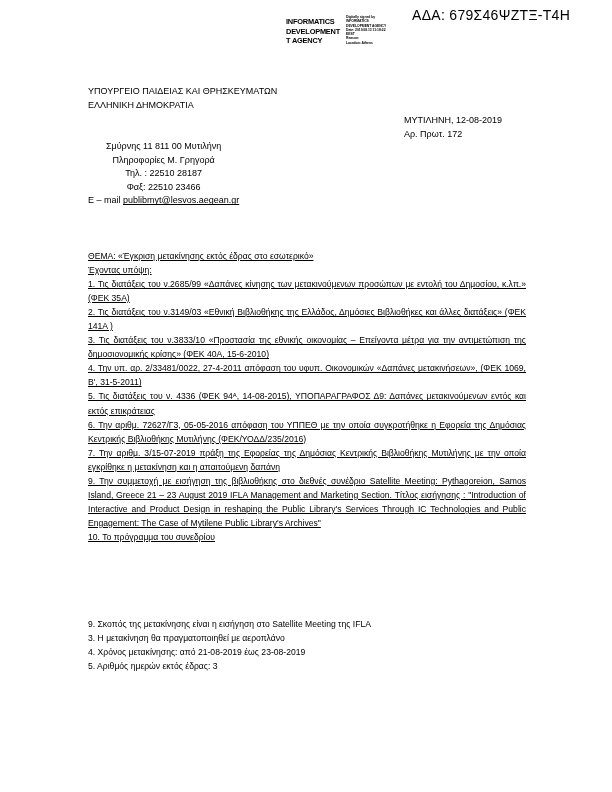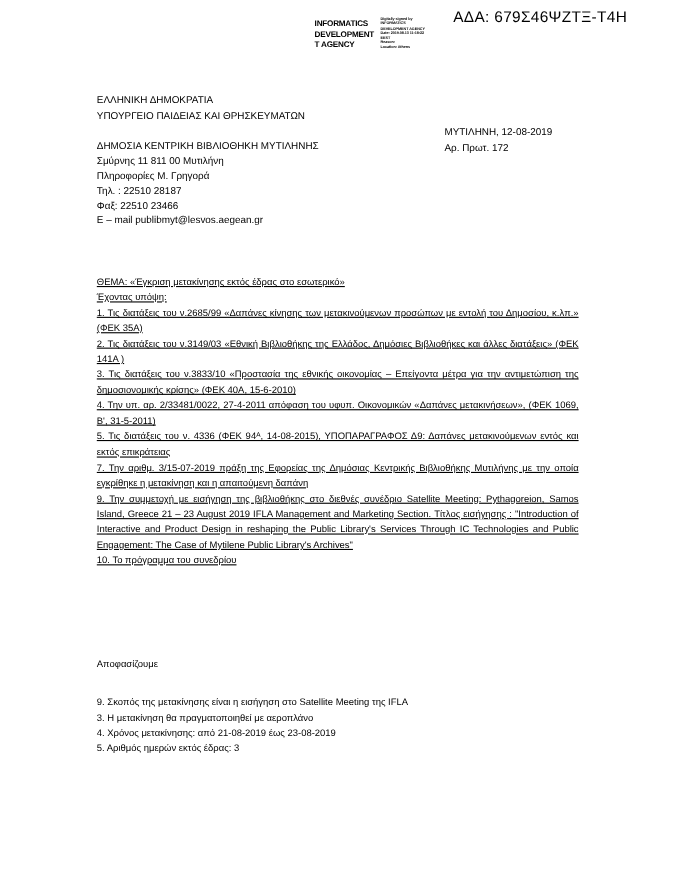--- a/index.html
+++ b/index.html
@@ -82,22 +82,23 @@
     line-height: 13.6px;
     white-space: nowrap;
   }
   .contact {
     position: absolute;
     left: 88px;
     top: 140px;
     font-size: 9px;
     line-height: 13.6px;
   }
-  .contact .ln { white-space: nowrap; }
+  .contact .ln { white-space: nowrap; text-align: center; }
   .email-link {
+    text-decoration: underline;
   }
 
   
   .datebox {
     position: absolute;
     left: 404px;
     top: 113px;
     font-size: 9px;
     line-height: 14px;
   }
@@ -150,25 +151,24 @@
       <div>Date: 2019.08.13 11:18:22</div>
       <div>EEST</div>
       <div>Reason:</div>
       <div>Location: Athens</div>
     </div>
   </div>
 
   <div class="ada">ΑΔΑ: 679Σ46ΨΖΤΞ-Τ4Η</div>
 
   <div class="letterhead">
+    <div class="ln">ΥΠΟΥΡΓΕΙΟ ΠΑΙΔΕΙΑΣ  ΚΑΙ ΘΡΗΣΚΕΥΜΑΤΩΝ</div>
     <div class="ln">ΕΛΛΗΝΙΚΗ ΔΗΜΟΚΡΑΤΙΑ</div>
-    <div class="ln">ΥΠΟΥΡΓΕΙΟ ΠΑΙΔΕΙΑΣ  ΚΑΙ ΘΡΗΣΚΕΥΜΑΤΩΝ</div>
-  </div>
-
-  <div class="org-line">ΔΗΜΟΣΙΑ ΚΕΝΤΡΙΚΗ ΒΙΒΛΙΟΘΗΚΗ ΜΥΤΙΛΗΝΗΣ</div>
+  </div>
+
 
   <div class="contact">
     <div class="ln">Σμύρνης 11 811 00 Μυτιλήνη</div>
     <div class="ln">Πληροφορίες Μ. Γρηγορά</div>
     <div class="ln">Τηλ. :  22510 28187</div>
     <div class="ln">Φαξ:  22510 23466</div>
     <div class="ln"><span>E – mail </span><span class="email-link">publibmyt@lesvos.aegean.gr</span></div>
   </div>
 
   <div class="datebox">
@@ -177,27 +177,27 @@
   </div>
 
   <div class="body-block">
     <p class="subject">ΘΕΜΑ: «Έγκριση μετακίνησης εκτός έδρας στο εσωτερικό»</p>
     <p class="nowrap">Έχοντας υπόψη:</p>
     <p>1. Τις διατάξεις του ν.2685/99 «Δαπάνες κίνησης των μετακινούμενων προσώπων με εντολή του Δημοσίου, κ.λπ.» (ΦΕΚ 35Α)</p>
     <p>2. Τις διατάξεις του  ν.3149/03 «Εθνική Βιβλιοθήκης της Ελλάδος, Δημόσιες Βιβλιοθήκες και άλλες διατάξεις» (ΦΕΚ 141Α )</p>
     <p>3. Τις διατάξεις του ν.3833/10 «Προστασία της εθνικής οικονομίας – Επείγοντα μέτρα για την αντιμετώπιση της δημοσιονομικής κρίσης» (ΦΕΚ 40Α, 15-6-2010)</p>
     <p>4. Την υπ. αρ. 2/33481/0022, 27-4-2011 απόφαση του υφυπ. Οικονομικών «Δαπάνες μετακινήσεων», (ΦΕΚ 1069, Β', 31-5-2011)</p>
     <p>5. Τις διατάξεις του ν. 4336 (ΦΕΚ 94ᴬ, 14-08-2015), ΥΠΟΠΑΡΑΓΡΑΦΟΣ Δ9: Δαπάνες μετακινούμενων εντός και εκτός επικράτειας</p>
+    <p>6. Την αριθμ. 72627/Γ3, 05-05-2016 απόφαση του ΥΠΠΕΘ με την οποία συγκροτήθηκε η Εφορεία της Δημόσιας Κεντρικής Βιβλιοθήκης Μυτιλήνης (ΦΕΚ/ΥΟΔΔ/235/2016)</p>
     <p>7. Την αριθμ. 3/15-07-2019 πράξη της Εφορείας της Δημόσιας Κεντρικής Βιβλιοθήκης Μυτιλήνης με την οποία εγκρίθηκε η μετακίνηση και η απαιτούμενη δαπάνη</p>
     <p>9. Την συμμετοχή με εισήγηση της βιβλιοθήκης στο διεθνές συνέδριο Satellite Meeting: Pythagoreion, Samos Island, Greece 21 – 23 August 2019 IFLA Management and Marketing Section. Τίτλος εισήγησης : "Introduction of Interactive and Product Design in reshaping the Public Library's Services Through IC Technologies and Public Engagement: The Case of Mytilene Public Library's Archives"</p>
     <p>10. Το πρόγραμμα του συνεδρίου</p>
   </div>
 
   <div class="decision-block">
-    <p>Αποφασίζουμε</p>
     <div class="spacer-md"></div>
     <p>9. Σκοπός της μετακίνησης είναι η εισήγηση στο Satellite Meeting της IFLA</p>
     <p>3. Η μετακίνηση θα πραγματοποιηθεί με αεροπλάνο</p>
     <p>4. Χρόνος μετακίνησης: από 21-08-2019 έως 23-08-2019</p>
     <p>5. Αριθμός ημερών εκτός έδρας: 3</p>
   </div>
 
 </div>
 
 </body></html>

